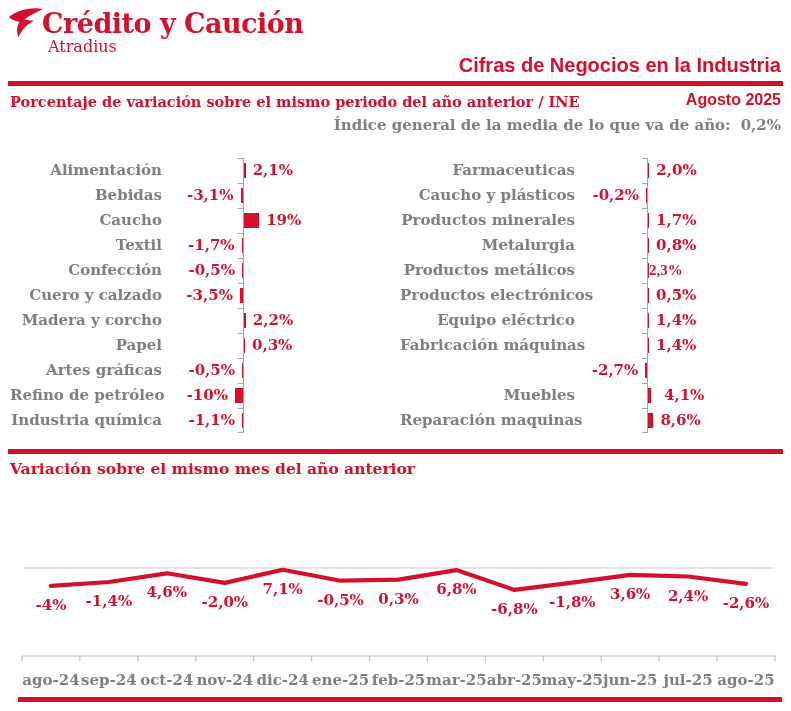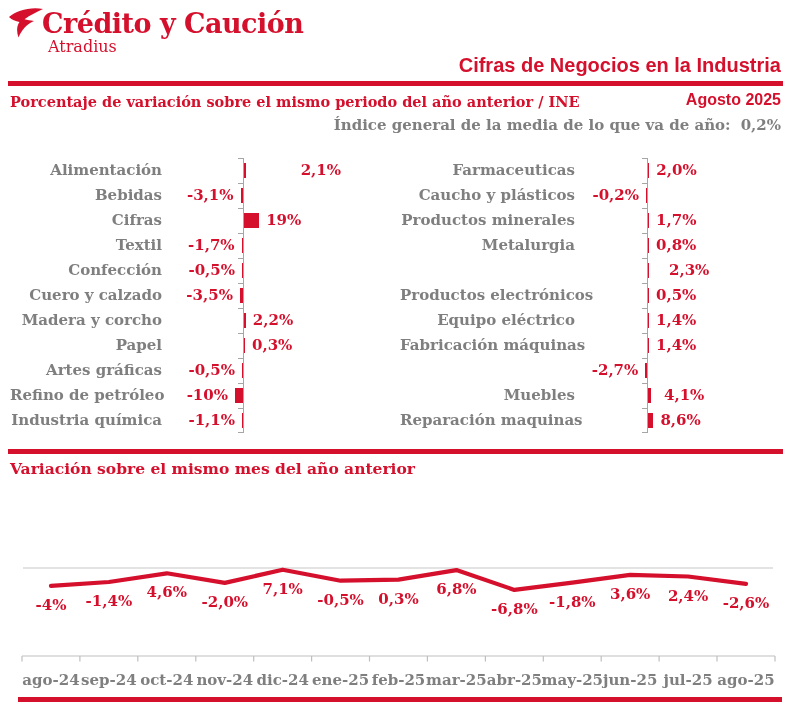--- a/index.html
+++ b/index.html
@@ -63,25 +63,25 @@
     <div class="tick" style="left: 228px; top: 100px;"></div>
     <div class="tick" style="left: 228px; top: 125px;"></div>
     <div class="tick" style="left: 228px; top: 150px;"></div>
     <div class="tick" style="left: 228px; top: 175px;"></div>
     <div class="tick" style="left: 228px; top: 200px;"></div>
     <div class="tick" style="left: 228px; top: 225px;"></div>
     <div class="tick" style="left: 228px; top: 250px;"></div>
     <div class="tick" style="left: 228px; top: 274px;"></div>
     <div class="cat-label" style="top: 0px; width: 152px;">Alimentación</div>
     <div class="bar" style="top: 5px; height: 15px; width: 1.7px; left: 234px;"></div>
-    <div class="bar-val" style="top: 0px; left: 242.7px; margin-left: 48px;">2,1%</div>
+    <div class="bar-val" style="top: 0px; left: 242.7px;">2,1%</div>
     <div class="cat-label" style="top: 25px; width: 152px;">Bebidas</div>
     <div class="bar" style="top: 30px; height: 15px; width: 2.5px; left: 230.5px;"></div>
     <div class="bar-val" style="top: 25px; right: 151.5px;">-3,1%</div>
-    <div class="cat-label" style="top: 50px; width: 152px;">Cifras</div>
+    <div class="cat-label" style="top: 50px; width: 152px;">Caucho</div>
     <div class="bar" style="top: 55px; height: 15px; width: 15.2px; left: 234px;"></div>
     <div class="bar-val" style="top: 50px; left: 256.2px;">19%</div>
     <div class="cat-label" style="top: 75px; width: 152px;">Textil</div>
     <div class="bar" style="top: 80px; height: 15px; width: 1.4px; left: 231.6px;"></div>
     <div class="bar-val" style="top: 75px; right: 150.4px;">-1,7%</div>
     <div class="cat-label" style="top: 100px; width: 152px;">Confección</div>
     <div class="bar" style="top: 105px; height: 15px; width: 1px; left: 232px;"></div>
     <div class="bar-val" style="top: 100px; right: 150px;">-0,5%</div>
     <div class="cat-label" style="top: 125px; width: 152px;">Cuero y calzado</div>
     <div class="bar" style="top: 130px; height: 15px; width: 3.1px; left: 229.9px;"></div>
@@ -121,22 +121,23 @@
     <div class="bar-val" style="top: 0px; left: 256.3px;">2,0%</div>
     <div class="cat-label" style="top: 25px; width: 175px;">Caucho y plásticos</div>
     <div class="bar" style="top: 30px; height: 15px; width: 1px; left: 246px;"></div>
     <div class="bar-val" style="top: 25px; right: 142px;">-0,2%</div>
     <div class="cat-label" style="top: 50px; width: 175px;">Productos minerales</div>
     <div class="bar" style="top: 55px; height: 15px; width: 1.1px; left: 248px;"></div>
     <div class="bar-val" style="top: 50px; left: 256.1px;">1,7%</div>
     <div class="cat-label" style="top: 75px; width: 175px;">Metalurgia</div>
     <div class="bar" style="top: 80px; height: 15px; width: 1px; left: 248px;"></div>
     <div class="bar-val" style="top: 75px; left: 256px;">0,8%</div>
+    <div class="cat-label" style="top: 100px; width: 175px;">Productos metálicos</div>
     <div class="bar" style="top: 105px; height: 15px; width: 1.4px; left: 248px;"></div>
-    <div class="bar-val" style="top: 100px; left: 269px;">2,3%</div>
+    <div class="bar-val" style="top: 100px; left: 249px; font-family: Liberation Serif, serif;">2,3%</div>
     <div class="cat-label" style="top: 125px; width: 175px;">Productos electrónicos</div>
     <div class="bar" style="top: 130px; height: 15px; width: 1px; left: 248px;"></div>
     <div class="bar-val" style="top: 125px; left: 256px;">0,5%</div>
     <div class="cat-label" style="top: 150px; width: 175px;">Equipo eléctrico</div>
     <div class="bar" style="top: 155px; height: 15px; width: 1px; left: 248px;"></div>
     <div class="bar-val" style="top: 150px; left: 256px;">1,4%</div>
     <div class="cat-label" style="top: 175px; width: 175px;">Fabricación máquinas</div>
     <div class="bar" style="top: 180px; height: 15px; width: 1px; left: 248px;"></div>
     <div class="bar-val" style="top: 175px; left: 256px;">1,4%</div>
     <div class="bar" style="top: 205px; height: 15px; width: 1.7px; left: 245.3px;"></div>

